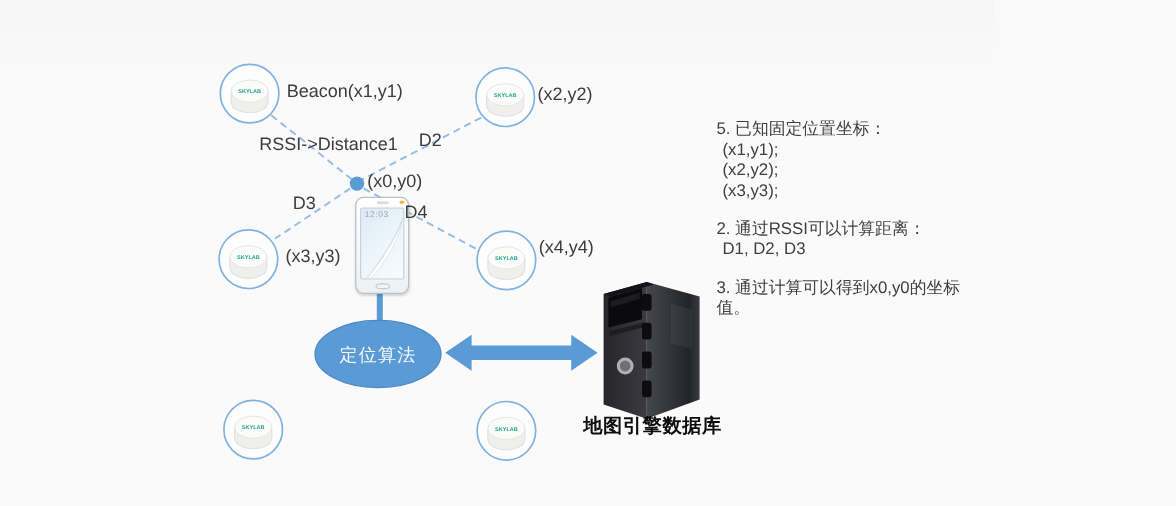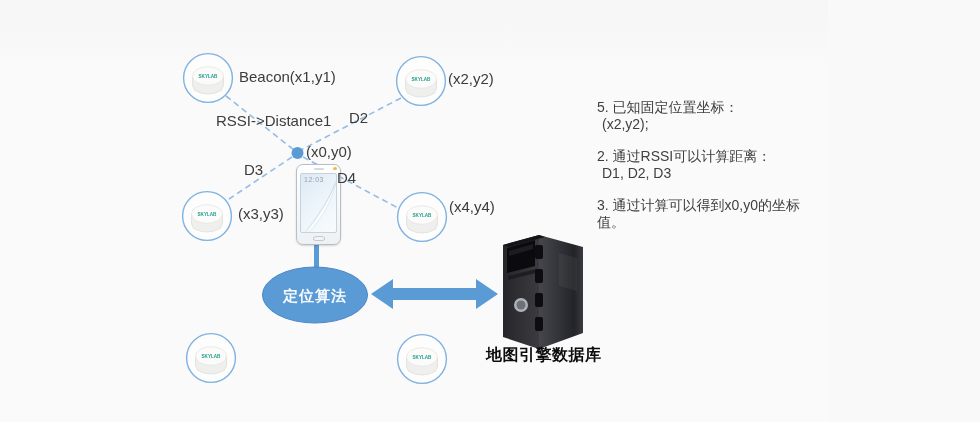--- a/index.html
+++ b/index.html
@@ -6,21 +6,21 @@
   .canvas{
     position:relative;width:828px;height:422px;overflow:hidden;
     background:linear-gradient(180deg,#f6f6f6 0%,#fafafa 18%,#fafafa 100%);
     font-family:"Liberation Sans","DejaVu Sans",sans-serif;
   }
   .layer{position:absolute;left:0;top:0;}
   .lbl{position:absolute;color:#3c3c3c;font-size:15px;white-space:nowrap;z-index:5;}
   .beacon{position:absolute;width:52px;height:52px;z-index:4;}
   .ellipse-label{
     position:absolute;left:263px;top:287px;width:104px;text-align:center;
-    color:rgba(255,255,255,.95);font-size:15px;z-index:5;letter-spacing:1px;font-weight:bold;
+    color:rgba(255,255,255,.95);font-size:15px;z-index:5;letter-spacing:1px;
   }
   .server-label{
     position:absolute;left:486px;top:345px;font-size:16px;font-weight:700;
     color:#0c0c0c;z-index:5;letter-spacing:.5px;
   }
   .notes{position:absolute;left:597px;top:99px;z-index:5;color:#3f3f3f;font-size:14px;line-height:17px;}
   .notes .group{margin-bottom:15px;}
   .notes .item{padding-left:5px;}
   
   .phone{
@@ -166,21 +166,23 @@
       </g>
       <polygon points="62,22 80,27 80,60 62,55" fill="#ffffff" opacity="0.05"></polygon>
     </svg>
   </div>
 
   <div class="server-label">地图引擎数据库</div>
 
   <div class="notes">
     <div class="group">
       <div>5. 已知固定位置坐标：</div>
+      <div class="item">(x1,y1);</div>
       <div class="item">(x2,y2);</div>
+      <div class="item">(x3,y3);</div>
     </div>
     <div class="group">
       <div>2. 通过RSSI可以计算距离：</div>
       <div class="item">D1, D2, D3</div>
     </div>
     <div class="group">
       <div>3. 通过计算可以得到x0,y0的坐标值。</div>
     </div>
   </div>
 

